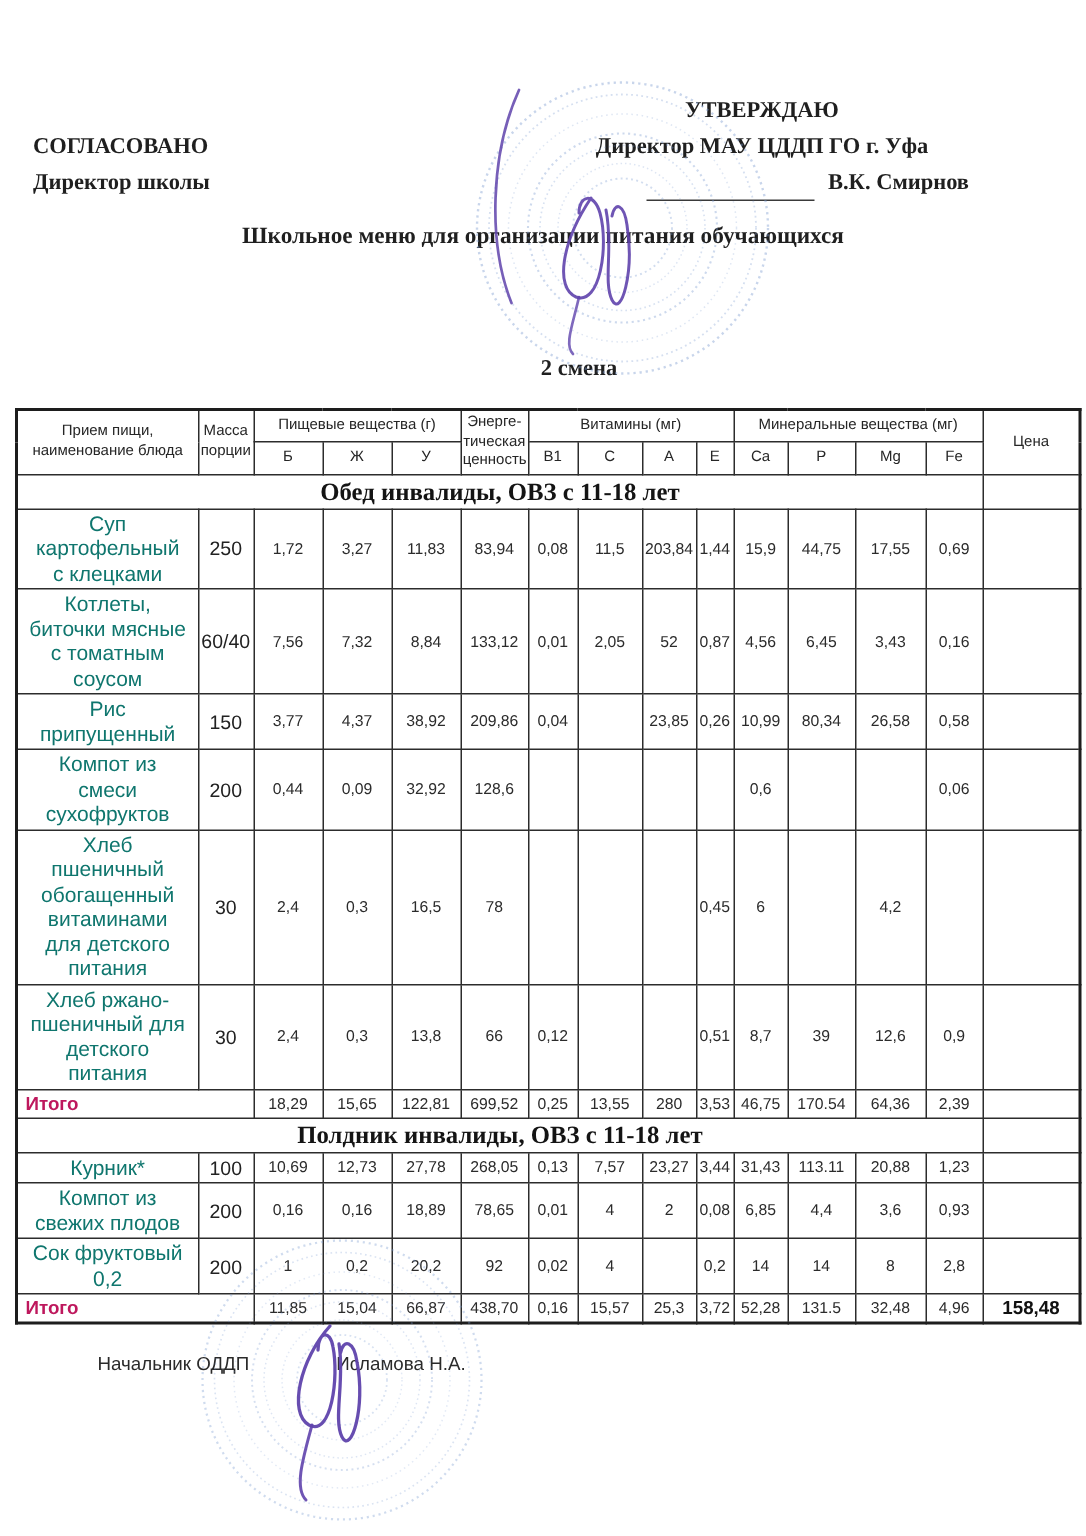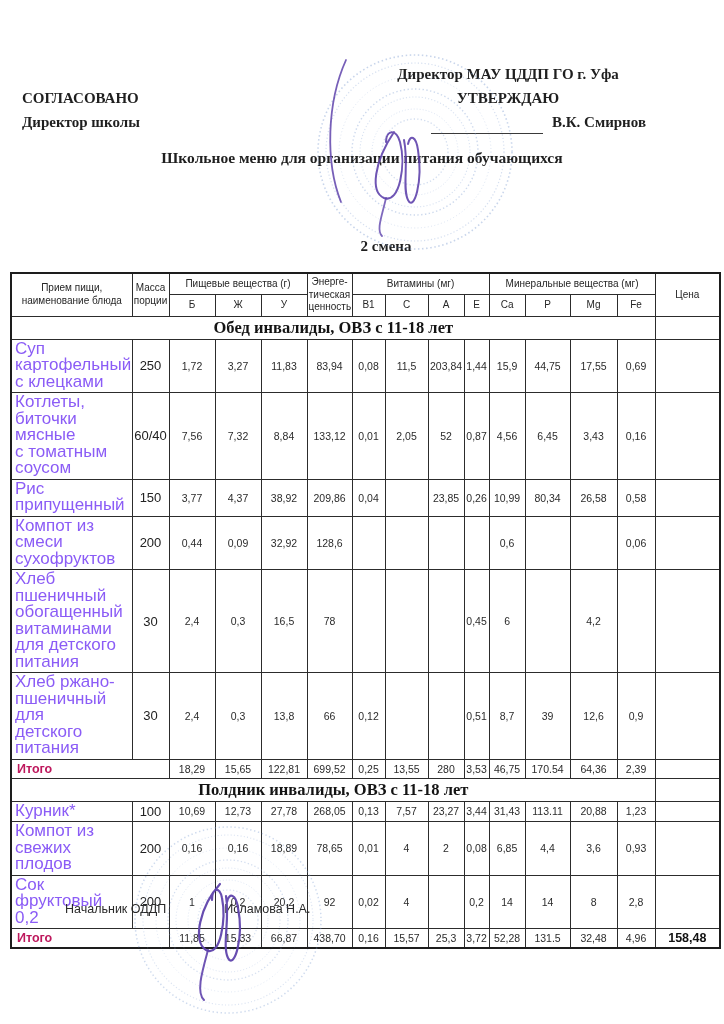--- a/index.html
+++ b/index.html
@@ -28,21 +28,21 @@
 
   
   table.menu{
     position:absolute;left:10px;top:272px;width:709px;
     border-collapse:collapse;table-layout:fixed;
     font-family:"Liberation Sans",sans-serif;
     border:2px solid #1d1d1d;
   }
   table.menu td{border:1px solid #2c2c2c;overflow:hidden;}
   .hdr{font-size:10px;line-height:1.25;text-align:center;vertical-align:middle;padding:2px 1px;white-space:pre-line;color:#262626;}
-  .dish{font-size:17px;line-height:16.5px;padding:1px 3px 2px 3px;white-space:pre-line;vertical-align:middle;text-align:left;color:#8b5cf6;}
+  .dish{font-size:14px;line-height:16.5px;padding:1px 3px 2px 3px;white-space:pre-line;vertical-align:middle;text-align:center;color:#0f766e;}
   .mass{font-size:13px;text-align:center;vertical-align:middle;color:#222;padding:0;margin-top:26px;}
   .num{font-size:10.5px;text-align:center;vertical-align:middle;padding:2px 0;color:#2b2b2b;}
   .section-title{font-family:"Liberation Serif",serif;font-weight:bold;font-size:16.5px;text-align:center;padding:1px 0;color:#141414;margin-left:10px;}
   .total-row td{border-top-width:2px;}
   .total-label{font-size:12.5px;font-weight:bold;text-align:left;padding:2px 5px;color:#be185d;}
   .price-bold{font-weight:bold;font-size:12.5px;color:#111;}
 
   
   .footer{
     position:absolute;left:65px;top:902px;
@@ -78,22 +78,22 @@
       <path d="M 74 158 C 70 176, 64 190, 70 196" stroke-width="1.8" opacity="0.8"></path>
     </g>
   </svg>
 
   <div class="approval-left">
     <div>СОГЛАСОВАНО</div>
     <div>Директор школы</div>
   </div>
 
   <div class="approval-right">
+    <div>УТВЕРЖДАЮ</div>
     <div>Директор МАУ ЦДДП ГО г. Уфа</div>
-    <div>УТВЕРЖДАЮ</div>
     <div class="sig-row">
       <span class="sig-underline"></span>
       <span>В.К. Смирнов</span>
     </div>
   </div>
 
   <div class="doc-title">Школьное меню для организации питания обучающихся</div>
   <div class="doc-shift">2 смена</div>
 
   <table class="menu">
@@ -334,21 +334,21 @@
           <td class="num">0,2</td>
           <td class="num">14</td>
           <td class="num">14</td>
           <td class="num">8</td>
           <td class="num">2,8</td>
           <td class="num"></td>
         </tr>
         <tr class="total-row">
           <td class="total-label" colspan="2">Итого</td>
           <td class="num">11,85</td>
-          <td class="num">15,33</td>
+          <td class="num">15,04</td>
           <td class="num">66,87</td>
           <td class="num">438,70</td>
           <td class="num">0,16</td>
           <td class="num">15,57</td>
           <td class="num">25,3</td>
           <td class="num">3,72</td>
           <td class="num">52,28</td>
           <td class="num">131.5</td>
           <td class="num">32,48</td>
           <td class="num">4,96</td>

